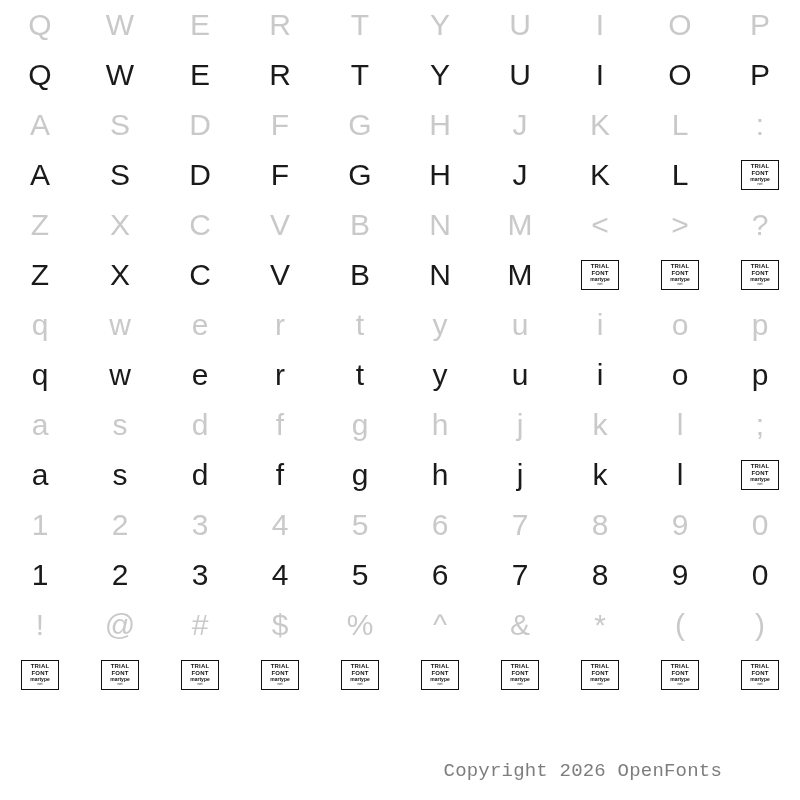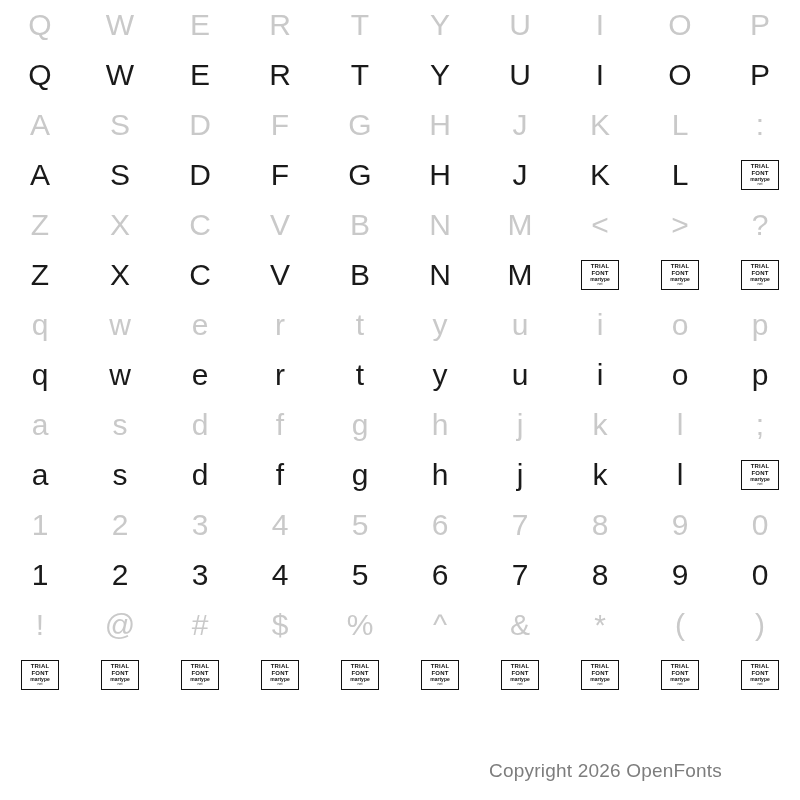--- a/index.html
+++ b/index.html
@@ -81,21 +81,21 @@
   }
   .footer {
     position: absolute;
     left: 0;
     right: 0;
     bottom: 18px;
     text-align: right;
     padding-right: 78px;
     font-size: 19px;
     color: #7d7d7d;
-    font-family: Liberation Sans, sans-serif;
+    font-family: Liberation Mono, monospace;
     letter-spacing: 0.2px;
   }
 </style>
 </head>
 <body>
 
 <div id="sheet">
   <div class="grid" id="grid">
       <div class="cell ghost">Q</div>
       <div class="cell ghost">W</div>

